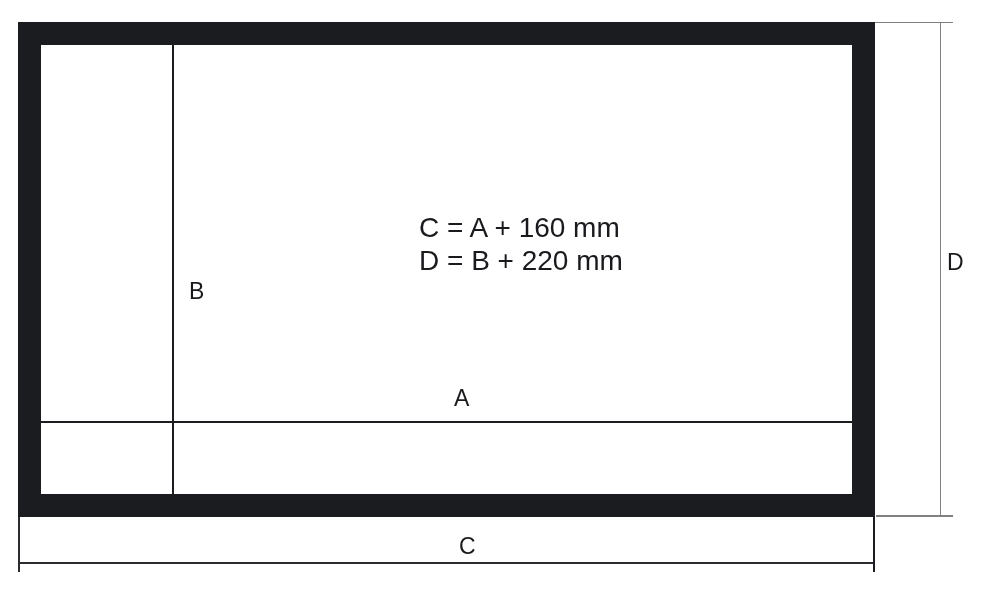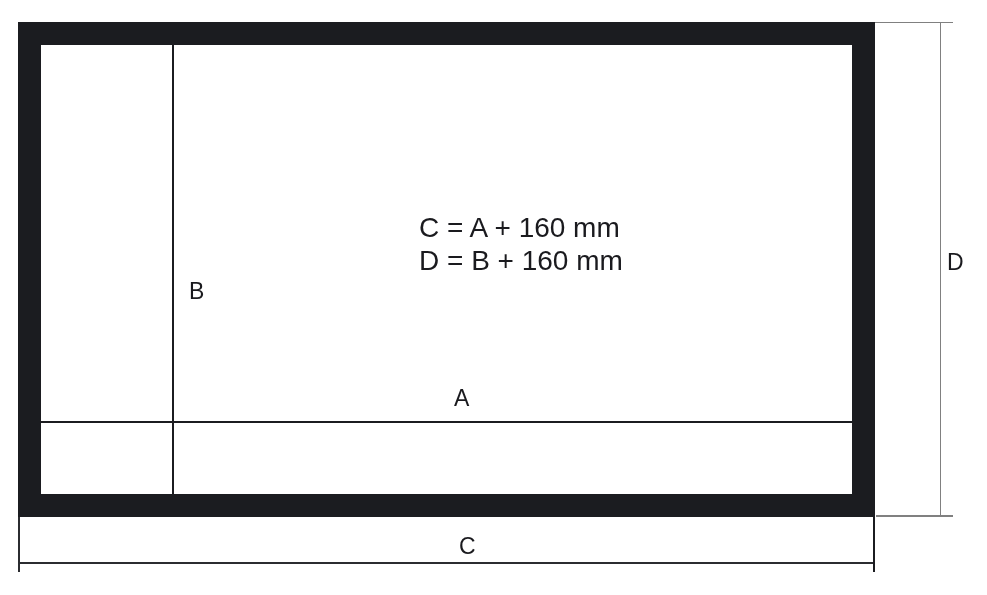--- a/index.html
+++ b/index.html
@@ -118,21 +118,21 @@
   <div class="frame"></div>
 
   <div class="line-b-vertical"></div>
   <div class="line-a-horizontal"></div>
 
   <span class="dim-label label-b">B</span>
   <span class="dim-label label-a">A</span>
 
   <div class="formulas">
     <div>C = A + 160 mm</div>
-    <div>D = B + 160 mm</div>
+    <div>D = B + 220 mm</div>
   </div>
 
   <div class="dim-d-tick-top"></div>
   <div class="dim-d-line"></div>
   <div class="dim-d-tick-bottom"></div>
   <span class="dim-label label-d">D</span>
 
   <div class="dim-c-tick-left"></div>
   <div class="dim-c-line"></div>
   <div class="dim-c-tick-right"></div>

